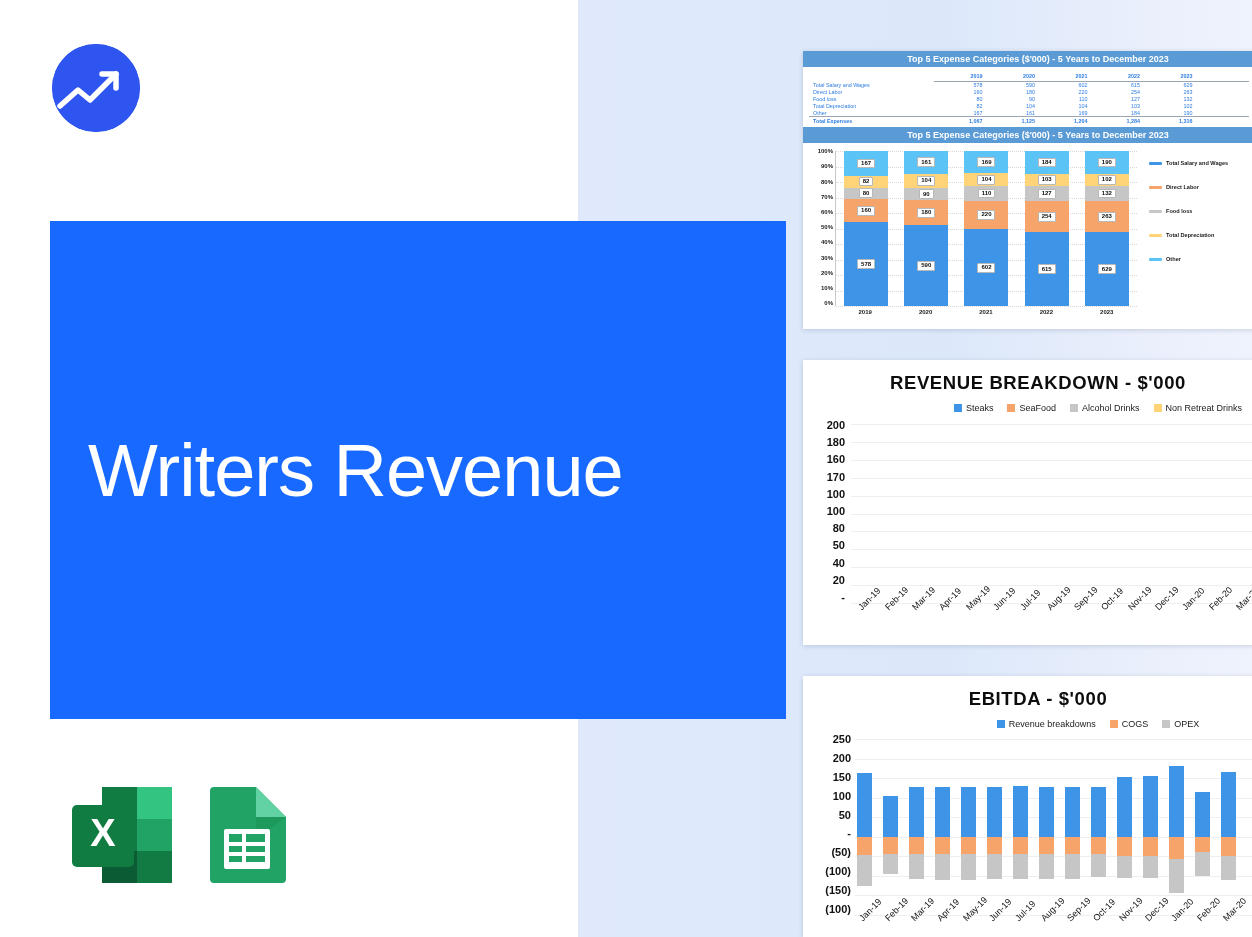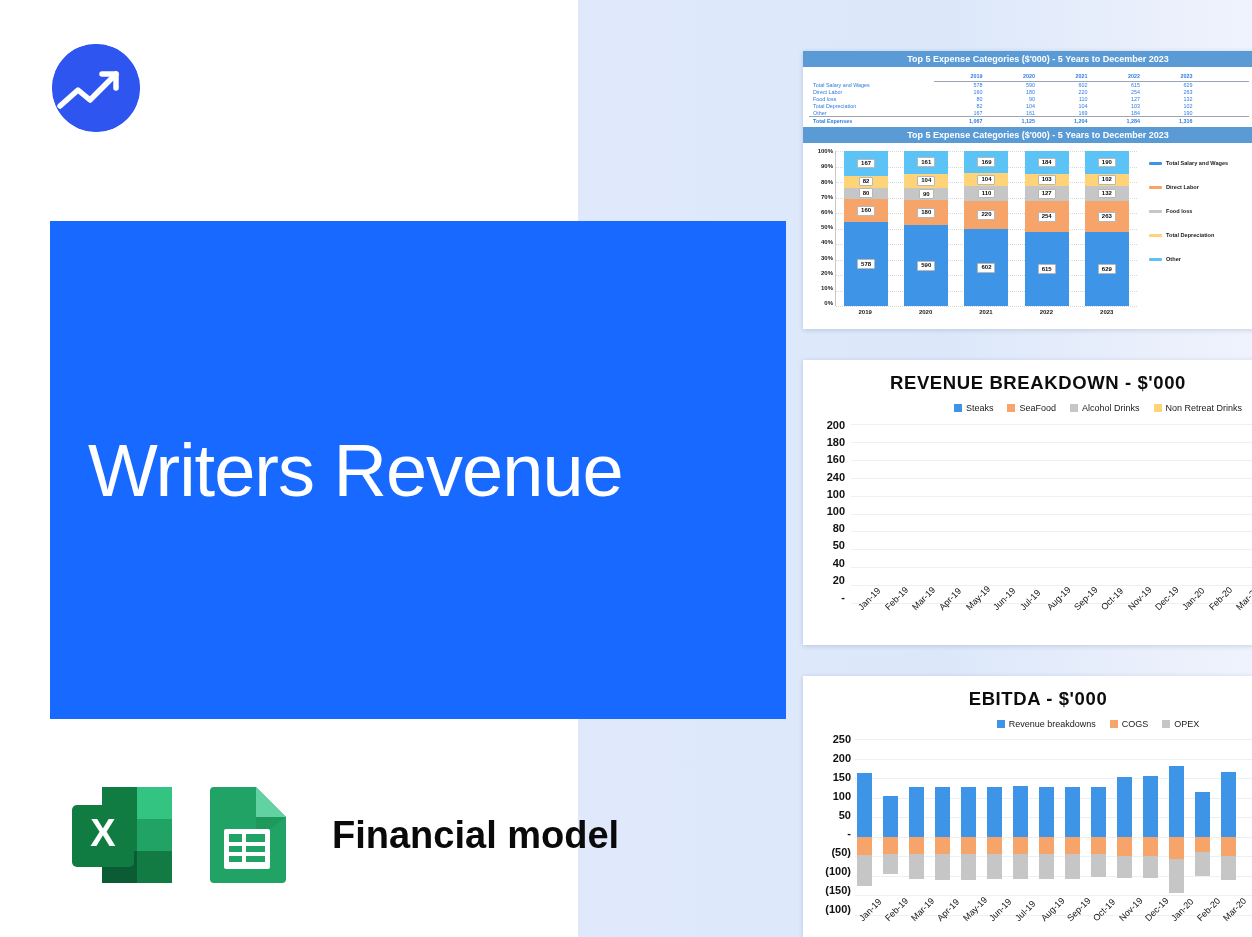--- a/index.html
+++ b/index.html
@@ -259,21 +259,20 @@
       <path d="M52 34 h30 l-30 22 z" fill="#188d4e" opacity="0.45"></path>
       <rect x="20" y="46" width="46" height="40" rx="2" fill="#ffffff"></rect>
       <rect x="25" y="51" width="13" height="8" fill="#21a366"></rect>
       <rect x="42" y="51" width="19" height="8" fill="#21a366"></rect>
       <rect x="25" y="63" width="13" height="6" fill="#21a366"></rect>
       <rect x="42" y="63" width="19" height="6" fill="#21a366"></rect>
       <rect x="25" y="73" width="13" height="6" fill="#21a366"></rect>
       <rect x="42" y="73" width="19" height="6" fill="#21a366"></rect>
     </svg>
   </div>
-  <div class="footer-label">Financial model</div>
 </div>
 
 <div class="card" id="card-expense">
   <div class="xl-banner">Top 5 Expense Categories ($'000) - 5 Years to December 2023</div>
   <div class="xl-table">
     <table>
       <thead>
           <tr id="exp-head">
             <th class="lbl"></th>
             <th>2019</th>
@@ -507,21 +506,21 @@
       <div class="li">
         <div class="sw" style="background: rgb(255, 212, 121);"></div>
         <span>Non Retreat Drinks</span>
       </div>
     </div>
   <div class="rv-wrap">
     <div class="rv-axis" id="rv-axis">
         <span>200</span>
         <span>180</span>
         <span>160</span>
-        <span>240</span>
+        <span>170</span>
         <span>100</span>
         <span>100</span>
         <span>80</span>
         <span>50</span>
         <span>40</span>
         <span>20</span>
         <span>-</span>
       </div>
     <div class="rv-plot">
       <div class="rv-grid" id="rv-grid">

